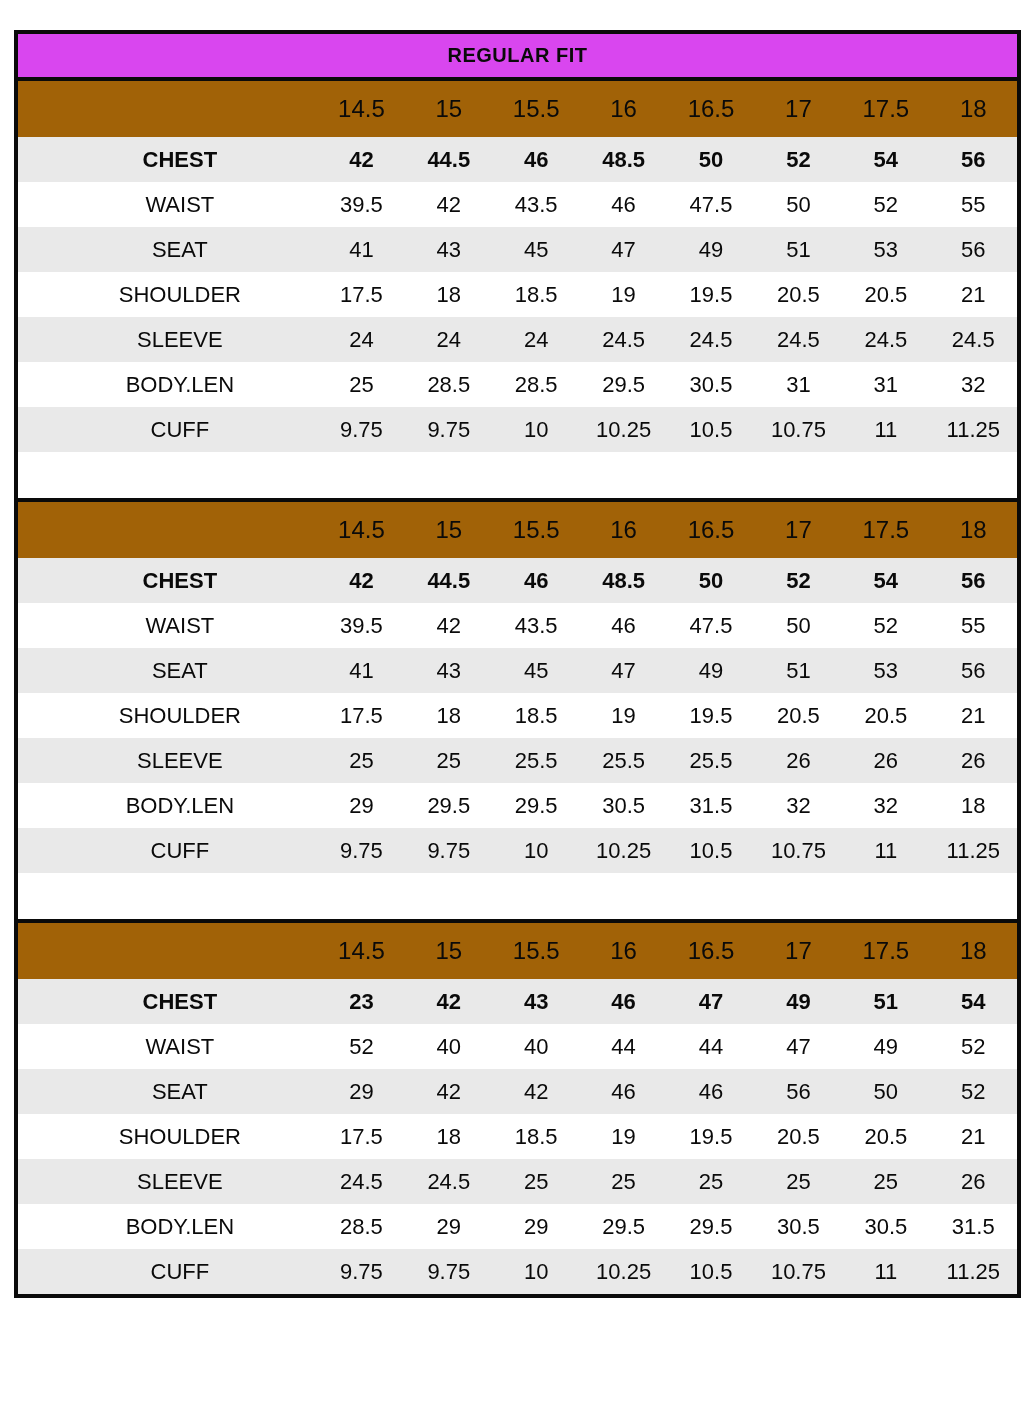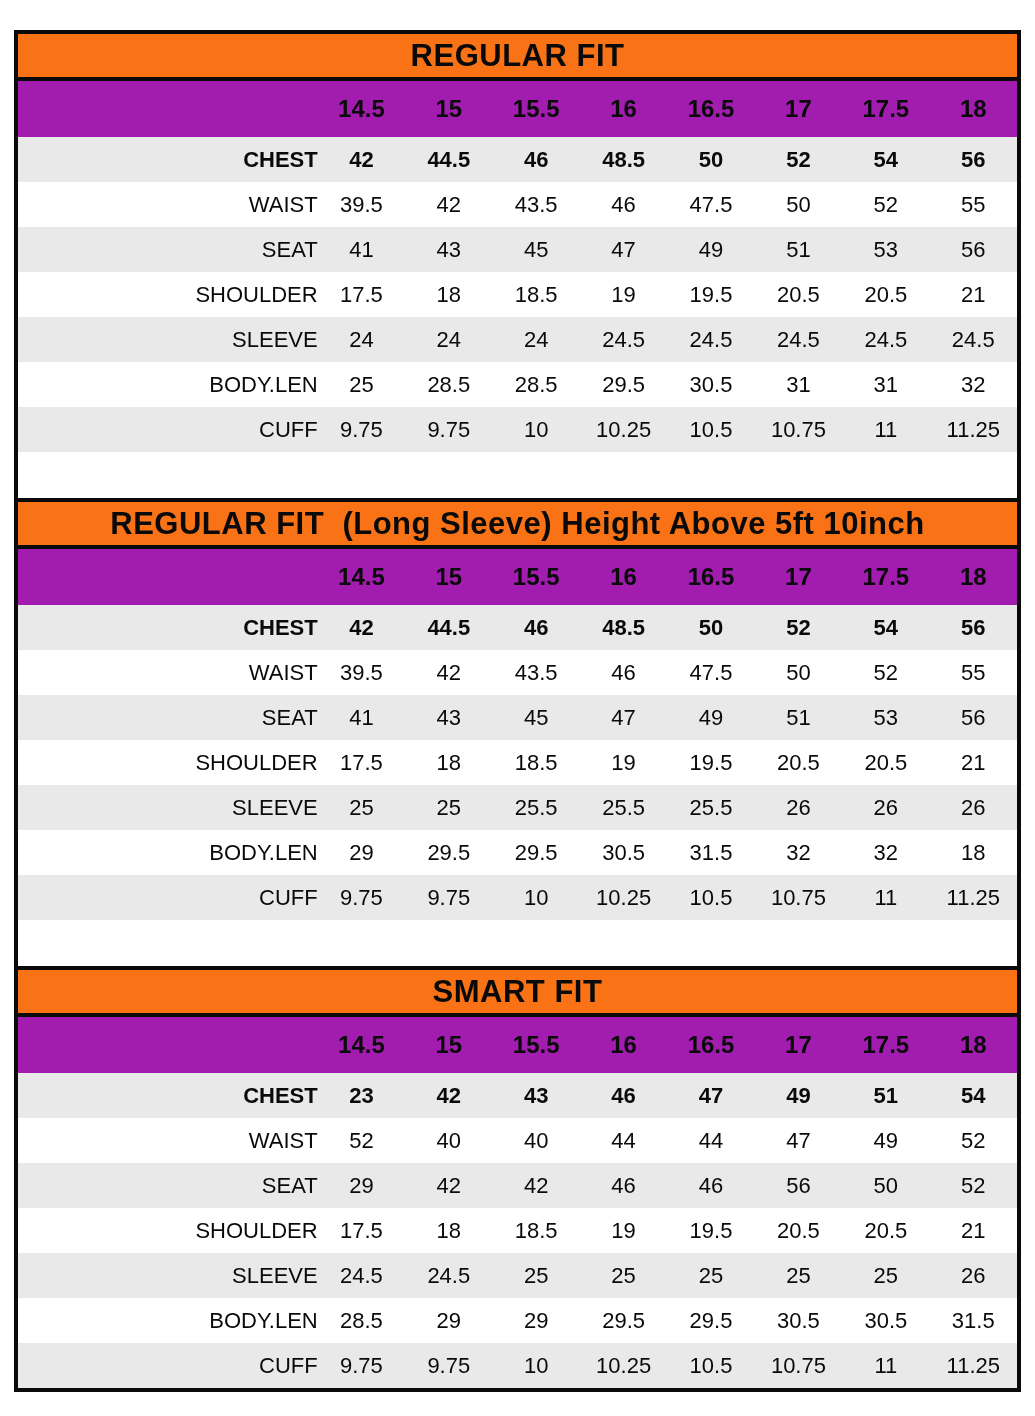--- a/index.html
+++ b/index.html
@@ -26,57 +26,57 @@
     background: #ffffff;
   }
   .size-table.bordered-top {
     border-top: 4px solid #0a0a0a;
   }
   .table-title {
     height: 43px;
     display: flex;
     align-items: center;
     justify-content: center;
-    font-size: 31px;
+    font-size: 20px;
     font-weight: 700;
     letter-spacing: 0.5px;
     border-bottom: 4px solid #0a0a0a;
     white-space: pre;
-    background: #f97316;
+    background: #d946ef;
   }
   .spacer {
     height: 46px;
     background: #ffffff;
   }
   table.fit-table {
     width: 100%;
     border-collapse: collapse;
     table-layout: fixed;
   }
   table.fit-table col.label-col { width: 30%; }
   table.fit-table thead th {
     height: 56px;
     font-size: 24px;
-    font-weight: 700;
+    font-weight: 400;
     text-align: center;
     padding: 0;
-    background: #a21caf;
+    background: #a16207;
   }
   table.fit-table thead th.label-col-head {
     text-align: left;
   }
   table.fit-table td {
     height: 45px;
     font-size: 22px;
     font-weight: 400;
     text-align: center;
     padding: 0;
   }
   table.fit-table td.label {
-    text-align: right;
+    text-align: center;
     padding-left: 24px;
   }
   tr.stripe { background: #e9e9e9; }
   tr.bold-row td { font-weight: 700; }
 </style>
 </head>
 <body>
 
 <div class="page">
   <div class="sheet" id="sheet">
@@ -183,21 +183,20 @@
               <td>10.5</td>
               <td>10.75</td>
               <td>11</td>
               <td>11.25</td>
             </tr>
           </tbody>
         </table>
       </section>
       <div class="spacer"></div>
       <section class="size-table bordered-top">
-        <div class="table-title">REGULAR FIT  (Long Sleeve) Height Above 5ft 10inch</div>
         <table class="fit-table">
           <colgroup>
             <col class="label-col">
             <col>
             <col>
             <col>
             <col>
             <col>
             <col>
             <col>
@@ -292,21 +291,20 @@
               <td>10.5</td>
               <td>10.75</td>
               <td>11</td>
               <td>11.25</td>
             </tr>
           </tbody>
         </table>
       </section>
       <div class="spacer"></div>
       <section class="size-table bordered-top">
-        <div class="table-title">SMART FIT</div>
         <table class="fit-table">
           <colgroup>
             <col class="label-col">
             <col>
             <col>
             <col>
             <col>
             <col>
             <col>
             <col>

